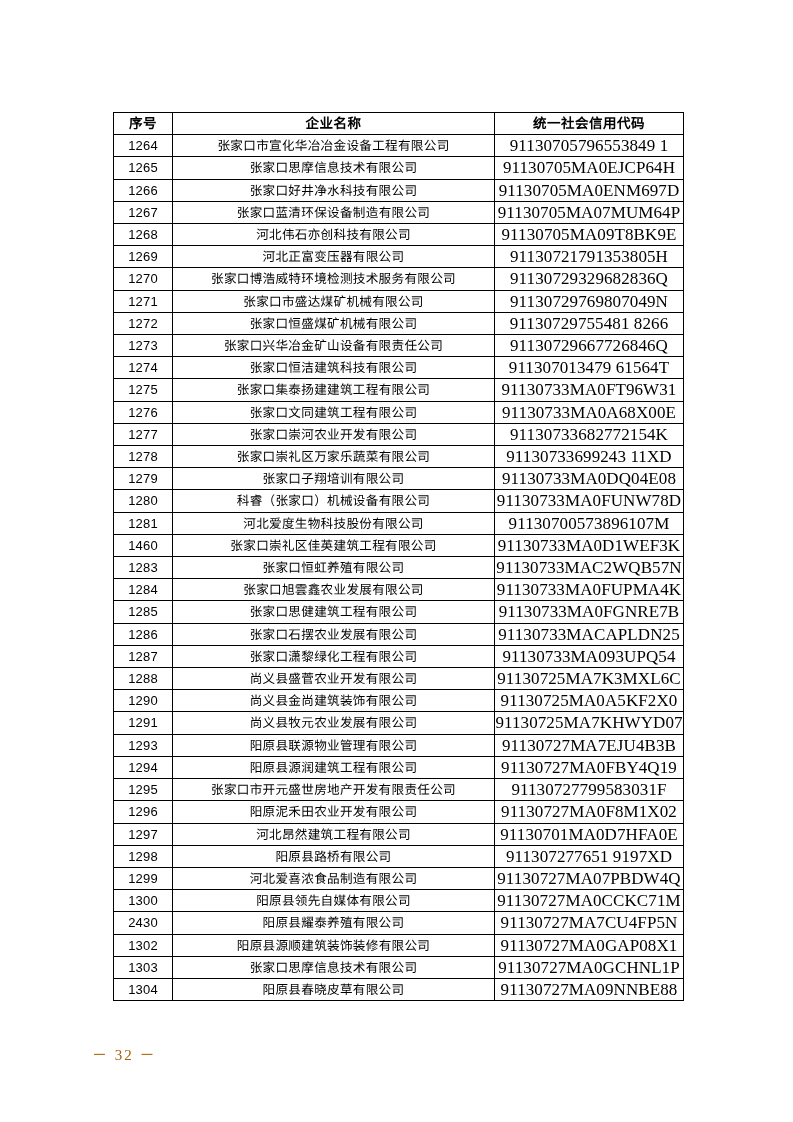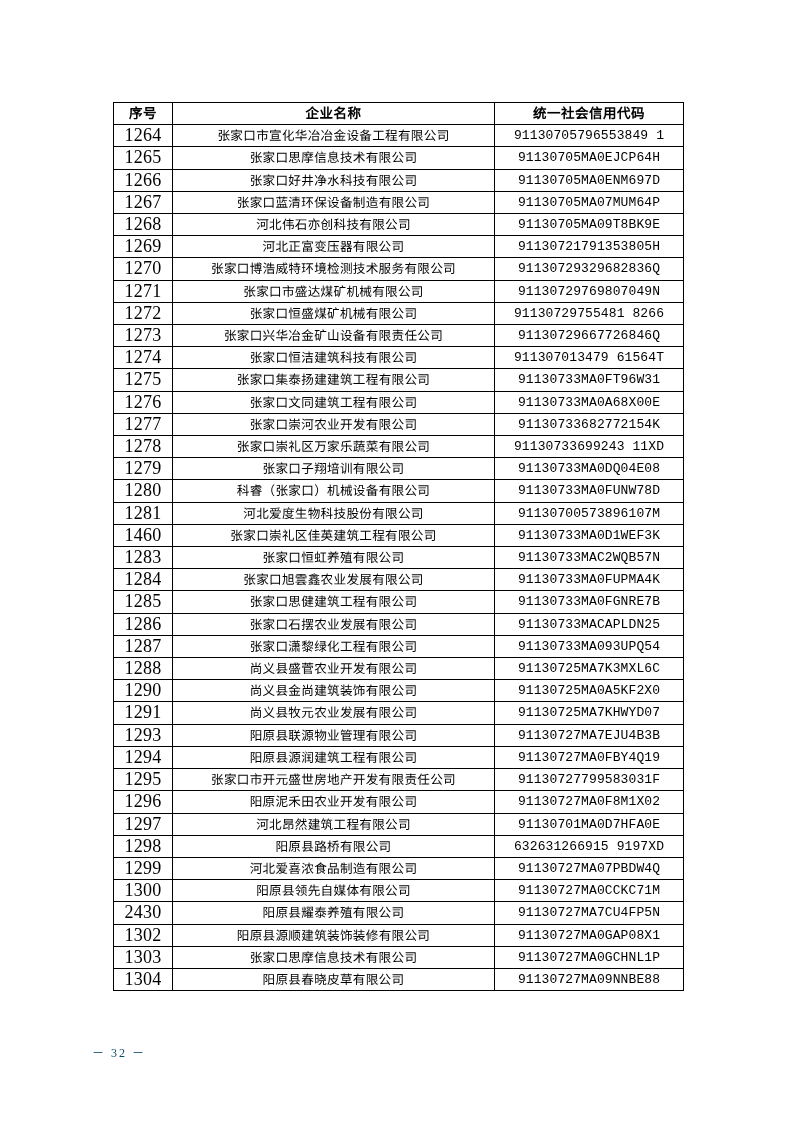--- a/index.html
+++ b/index.html
@@ -20,21 +20,21 @@
   .page {
     position: absolute;
     left: 0; top: 0;
     width: 793px;
     height: 1122px;
   }
 
   .table-wrap {
     position: absolute;
     left: 113px;
-    top: 102px;
+    top: 112px;
     width: 570px;
   }
 
   table.listing {
     border-collapse: collapse;
     width: 570px;
     table-layout: fixed;
   }
 
   table.listing td,
@@ -56,47 +56,47 @@
   thead th {
     font-family: "Liberation Sans", "DejaVu Sans", sans-serif;
     font-weight: bold;
     font-size: 13.5px;
     letter-spacing: 0.5px;
     height: 23px;
     line-height: 23px;
   }
 
   td.seq {
-    font-family: Liberation Serif, serif;
-    font-size: 18px;
+    font-family: Liberation Sans, sans-serif;
+    font-size: 13px;
     letter-spacing: 0.2px;
   }
 
   td.name {
     font-family: "DejaVu Sans", "Liberation Sans", sans-serif;
     font-size: 12.6px;
     letter-spacing: 0.3px;
   }
 
   td.code {
-    font-family: Liberation Mono, monospace;
-    font-size: 13px;
+    font-family: Liberation Serif, serif;
+    font-size: 17px;
     letter-spacing: 0.1px;
   }
 
   .footer {
     position: absolute;
     left: 92px;
     top: 1043px;
     width: 200px;
     font-family: "Liberation Serif", "DejaVu Serif", serif;
-    font-size: 12px;
+    font-size: 15px;
     letter-spacing: 2px;
     text-align: left;
-    color: #0c4a6e;
+    color: #a16207;
   }
 </style>
 </head>
 <body>
 
 <div class="page">
 
   <div class="table-wrap">
     <table class="listing">
       <colgroup>
@@ -268,21 +268,21 @@
             <td class="code">91130727MA0F8M1X02</td>
           </tr>
           <tr>
             <td class="seq">1297</td>
             <td class="name">河北昂然建筑工程有限公司</td>
             <td class="code">91130701MA0D7HFA0E</td>
           </tr>
           <tr>
             <td class="seq">1298</td>
             <td class="name">阳原县路桥有限公司</td>
-            <td class="code">632631266915 9197XD</td>
+            <td class="code">911307277651 9197XD</td>
           </tr>
           <tr>
             <td class="seq">1299</td>
             <td class="name">河北爱喜浓食品制造有限公司</td>
             <td class="code">91130727MA07PBDW4Q</td>
           </tr>
           <tr>
             <td class="seq">1300</td>
             <td class="name">阳原县领先自媒体有限公司</td>
             <td class="code">91130727MA0CCKC71M</td>

